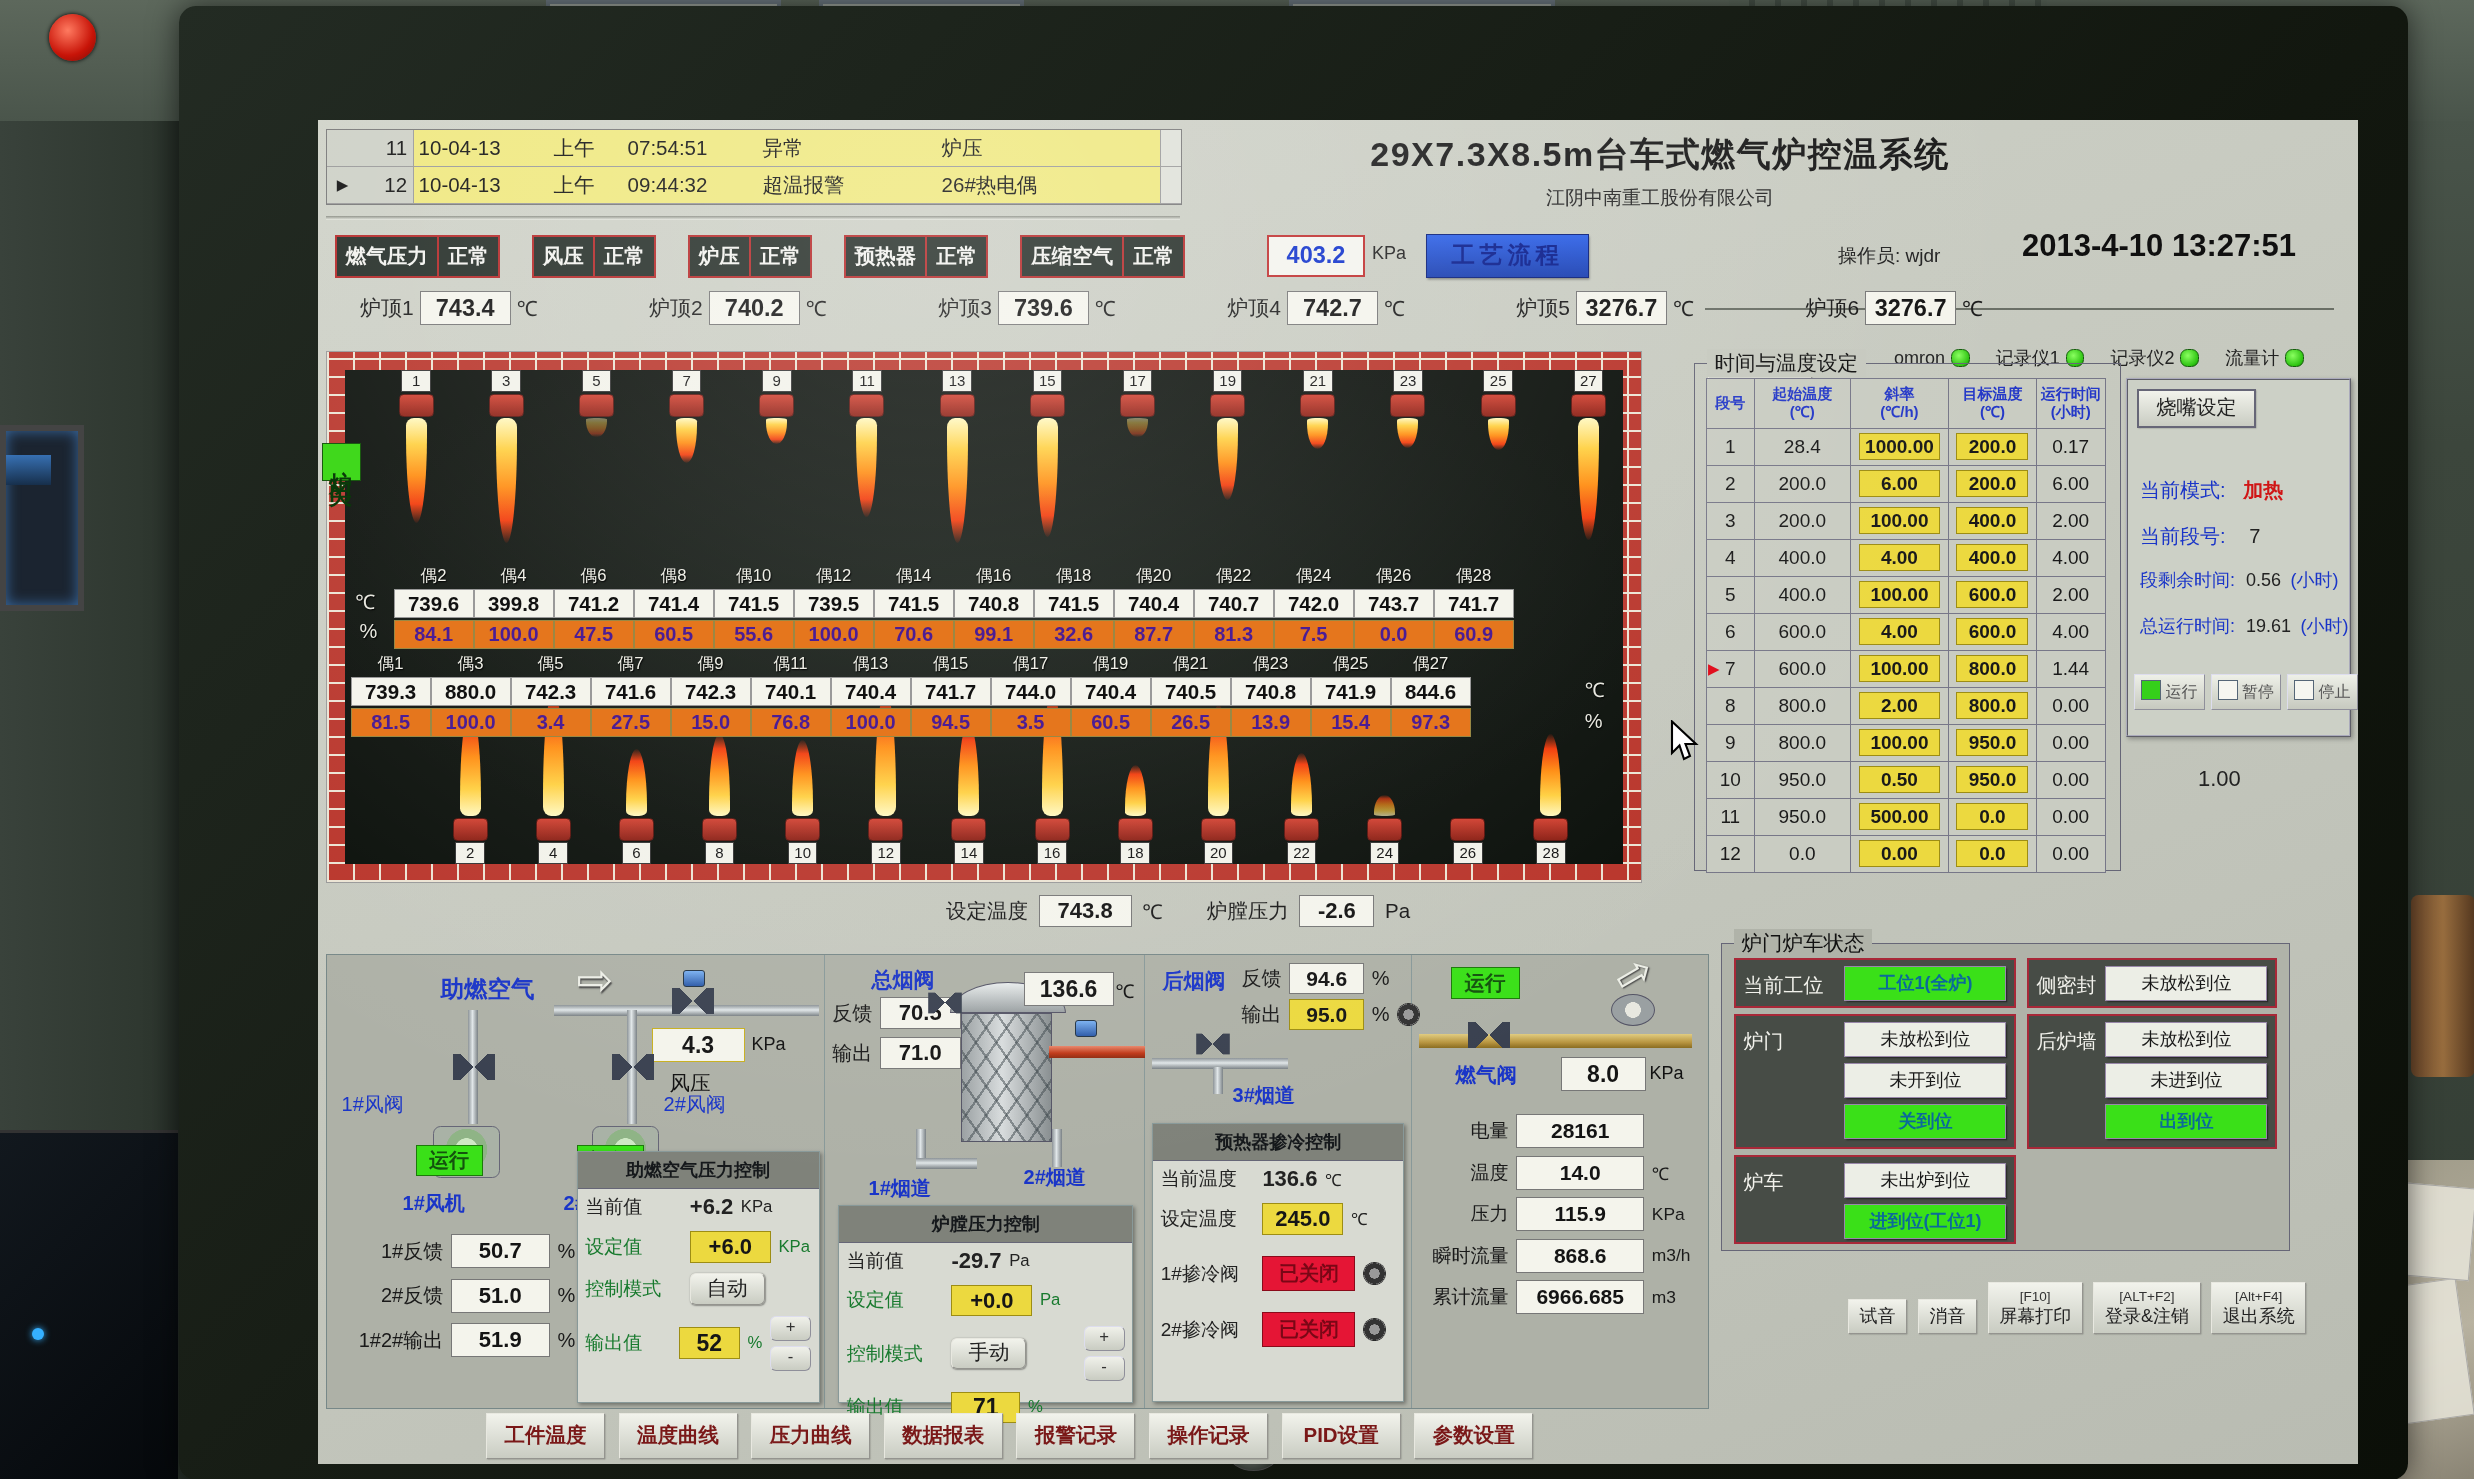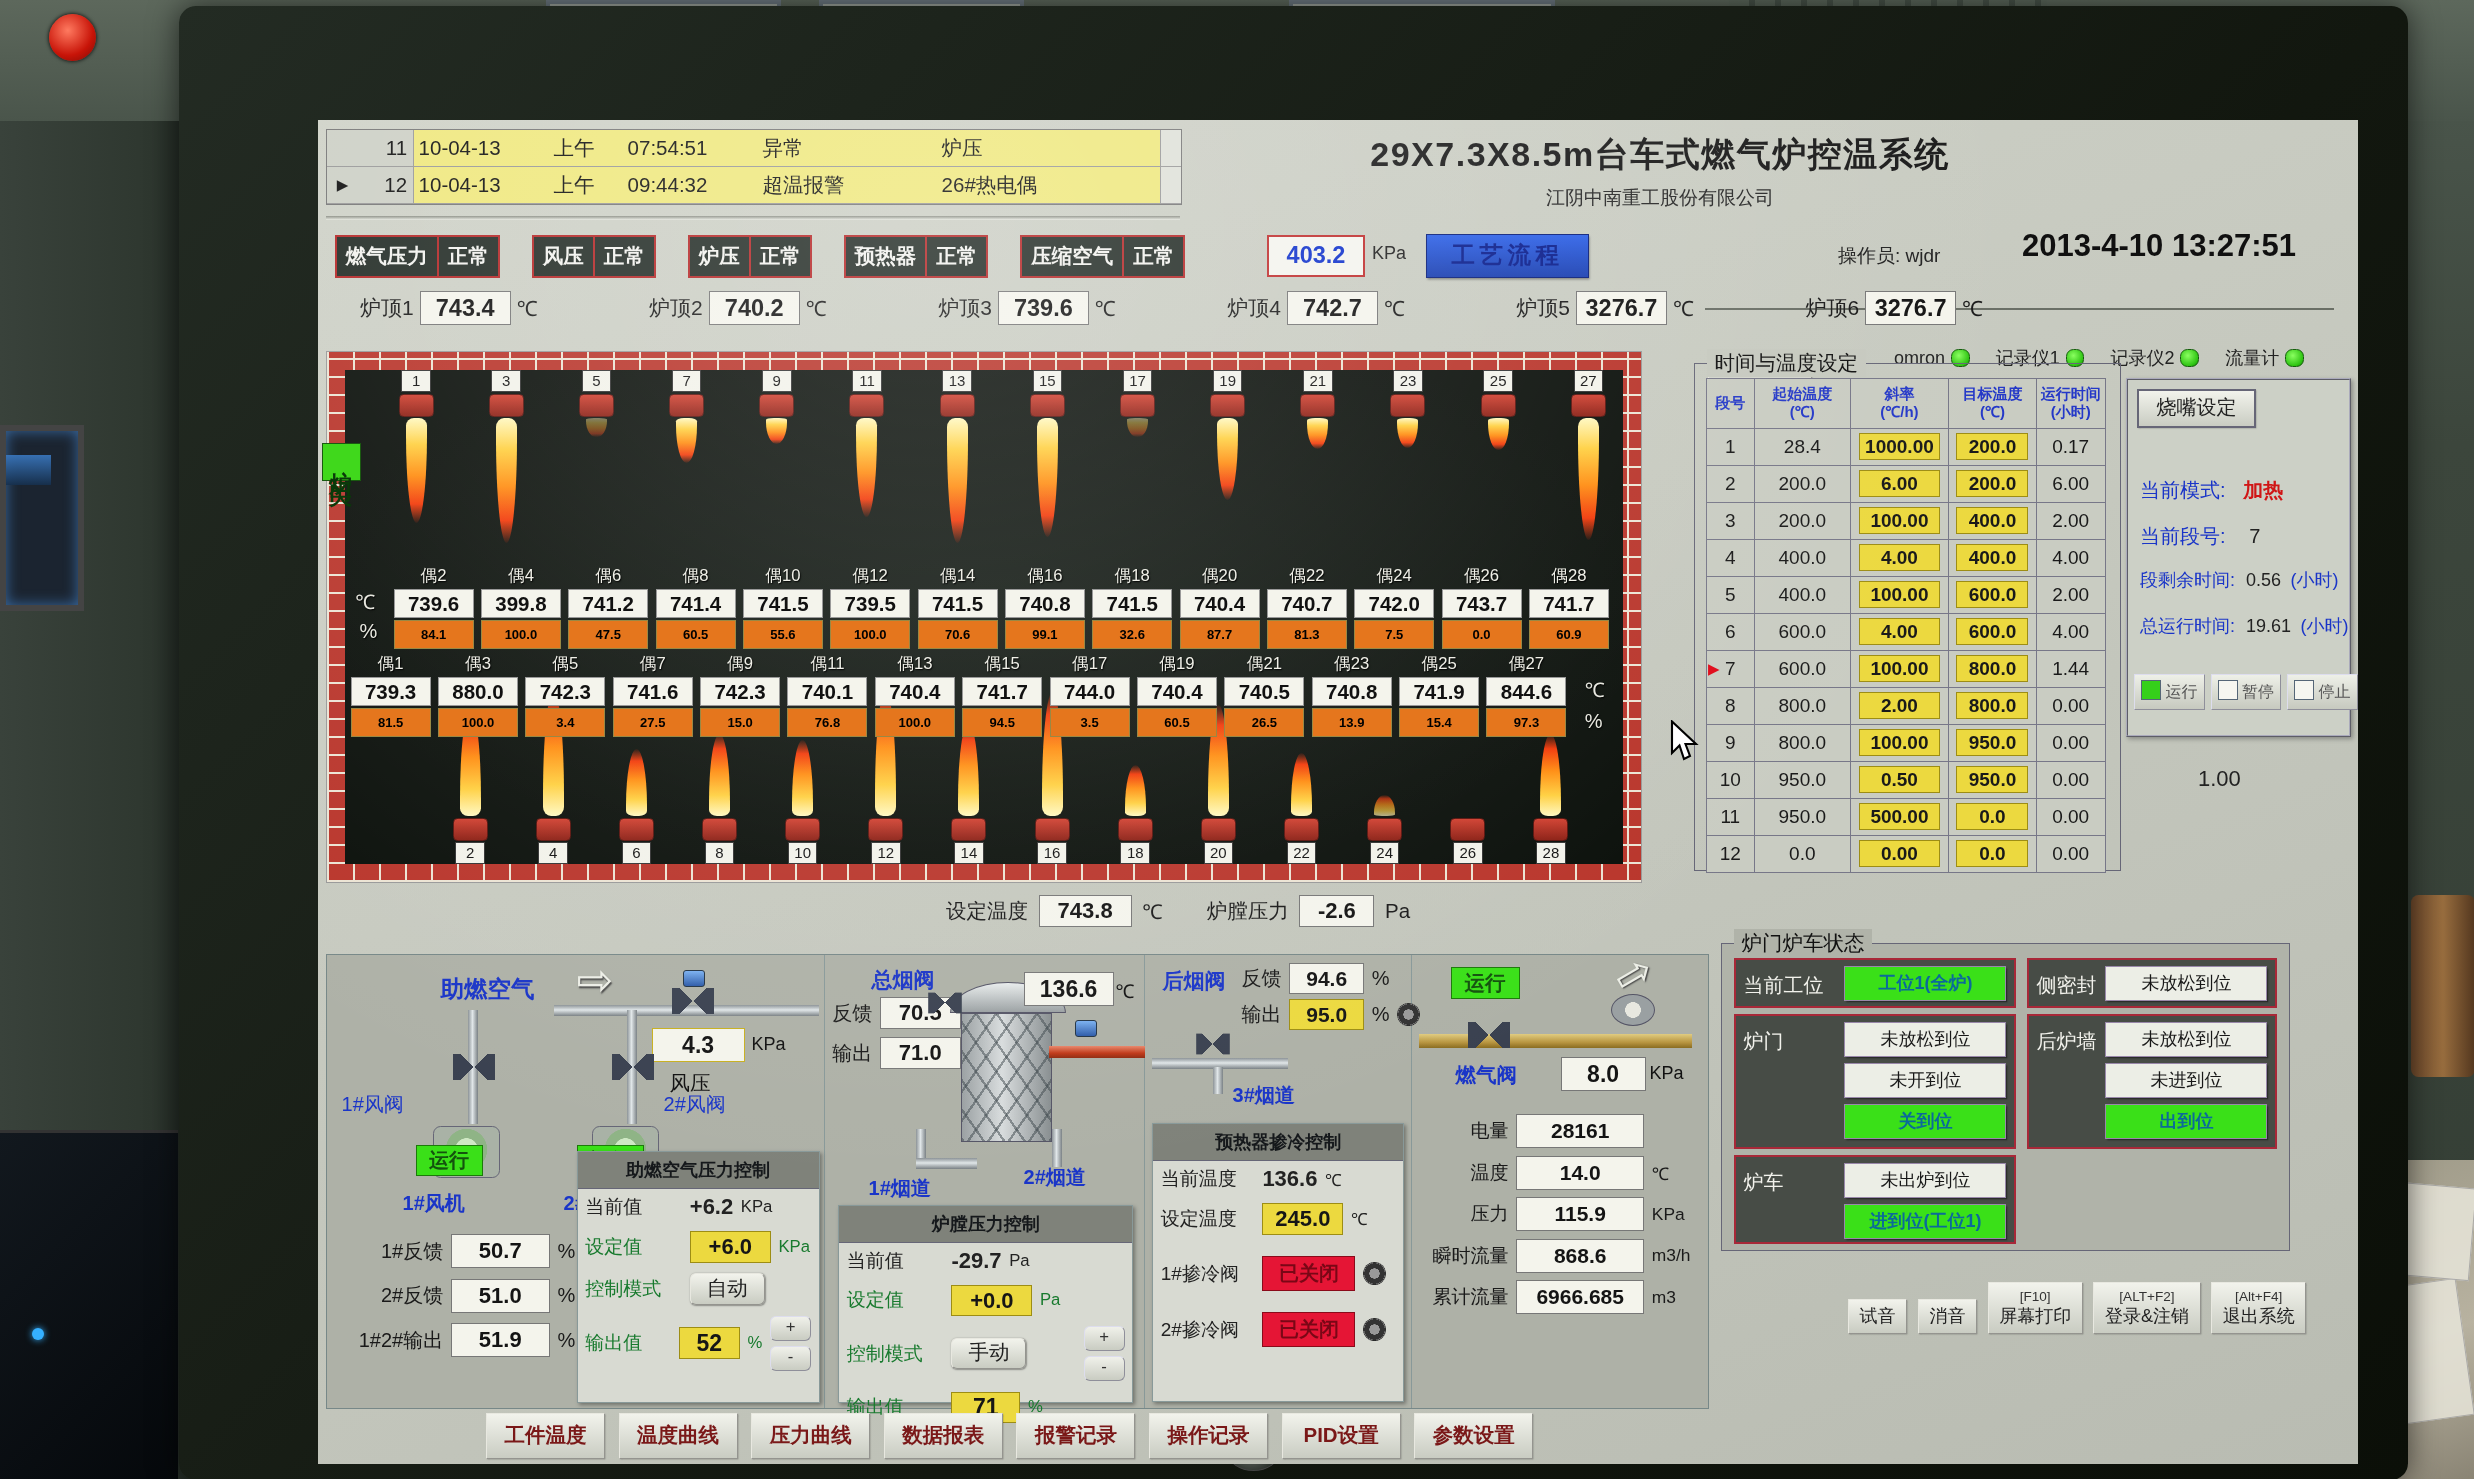--- a/index.html
+++ b/index.html
@@ -72,25 +72,25 @@
      background-image:repeating-linear-gradient(0deg,#ece4d4 0 2.3px,transparent 2.3px 18px),repeating-linear-gradient(90deg,#ece4d4 0 2.3px,transparent 2.3px 26px)}
   .core{position:relative;width:100%;height:100%;background:radial-gradient(ellipse at 50% 45%,#131a14,#0a0f0a 75%)}
   .brow{position:absolute;display:flex;justify-content:space-between}
   .burner{display:flex;flex-direction:column;align-items:center;width:53px;height:182px}
   .burner.up{justify-content:flex-end}
   .bnum{min-width:23px;padding:0 2.3px;height:20px;background:#f2f2ea;border:0.8px solid #333;font-size:15px;line-height:20px;color:#111;text-align:center}
   .bbody{width:33px;height:21px;background:linear-gradient(#d04030,#8c1f14);border-radius:4.5px;border:0.8px solid #5a120c;margin:1.5px 0}
   .flame{width:21px;height:calc(15px + var(--p)*1.1px);max-height:127px;min-height:6px;opacity:clamp(0,calc(var(--p)/8),1)}
   .fdown{background:linear-gradient(to bottom,#fff8c0 0%,#ffd040 25%,#ff8c10 55%,#f23808 82%,rgba(160,20,0,.12) 100%);border-radius:42% 42% 55% 55%/8% 8% 92% 92%}
   .fup{background:linear-gradient(to top,#fff8c0 0%,#ffd040 25%,#ff8c10 55%,#f23808 82%,rgba(160,20,0,.1) 100%);border-radius:55% 55% 42% 42%/92% 92% 8% 8%}
-  .tcrow{position:absolute;display:flex;justify-content:space-between;z-index:5}
+  .tcrow{position:absolute;display:flex;justify-content:flex-start;z-index:5}
   .tc{width:80px;text-align:center}
   .tc-label{color:#f0f0e8;font-size:16.7px;text-shadow:0.8px 0.8px 1.5px #000}
   .tc-temp{background:#f4f4ec;border:0.8px solid #999;font-size:20.5px;font-weight:bold;color:#111;height:27px;line-height:27px;margin-top:1.5px}
-  .tc-pct{background:#e5761d;border:0.8px solid #984;font-size:13px;font-weight:bold;color:#000000;height:27px;line-height:27px;margin-top:2.3px}
+  .tc-pct{background:#e5761d;border:0.8px solid #984;font-size:20px;font-weight:bold;color:#4c1d95;height:27px;line-height:27px;margin-top:2.3px}
   .sidelabel{position:absolute;color:#e8e8e0;font-size:20px;z-index:6;text-shadow:0.8px 0.8px 1.5px #000}
   .doortag{position:absolute;left:-4.5px;top:91px;writing-mode:vertical-rl;background:#40d81c;color:#0a3a0a;font-size:23px;font-weight:bold;padding:9px 3px;border:0.8px solid #1a5a10;letter-spacing:6px;z-index:7}
   .settemp{left:628px;top:775px;display:flex;align-items:center;gap:10.6px;font-size:20.5px;color:#1a1a1a}
   
   .group{border:1.5px solid #667;background:transparent}
   .legend{position:absolute;top:-15px;left:12px;background:#c6c9bf;padding:0 7.6px;font-size:20.5px;color:#111;white-space:nowrap}
   table.sched{border-collapse:collapse;width:400px;background:#c9ccc2}
   .sched th{border:1.5px solid #778;color:#2438c8;font-size:15px;font-weight:bold;height:47px;line-height:18px}
   .sched td{border:1.5px solid #778;font-size:19px;color:#191919;text-align:center;height:36px;padding:0 1.5px;white-space:nowrap}
   .sched .segcell{position:relative}

